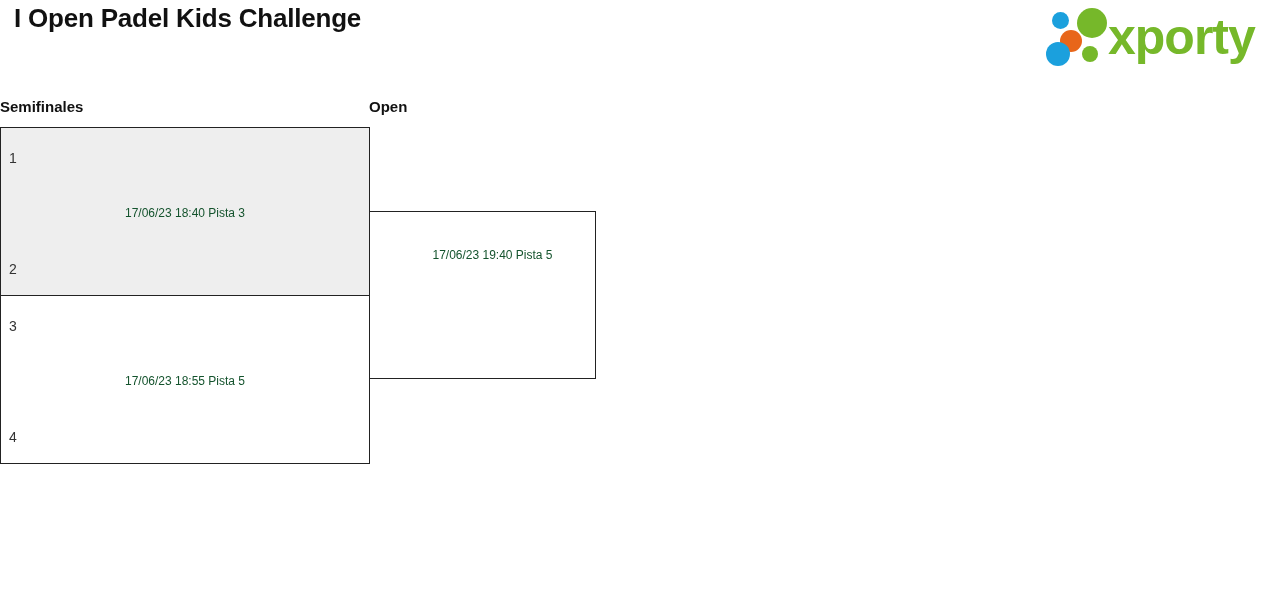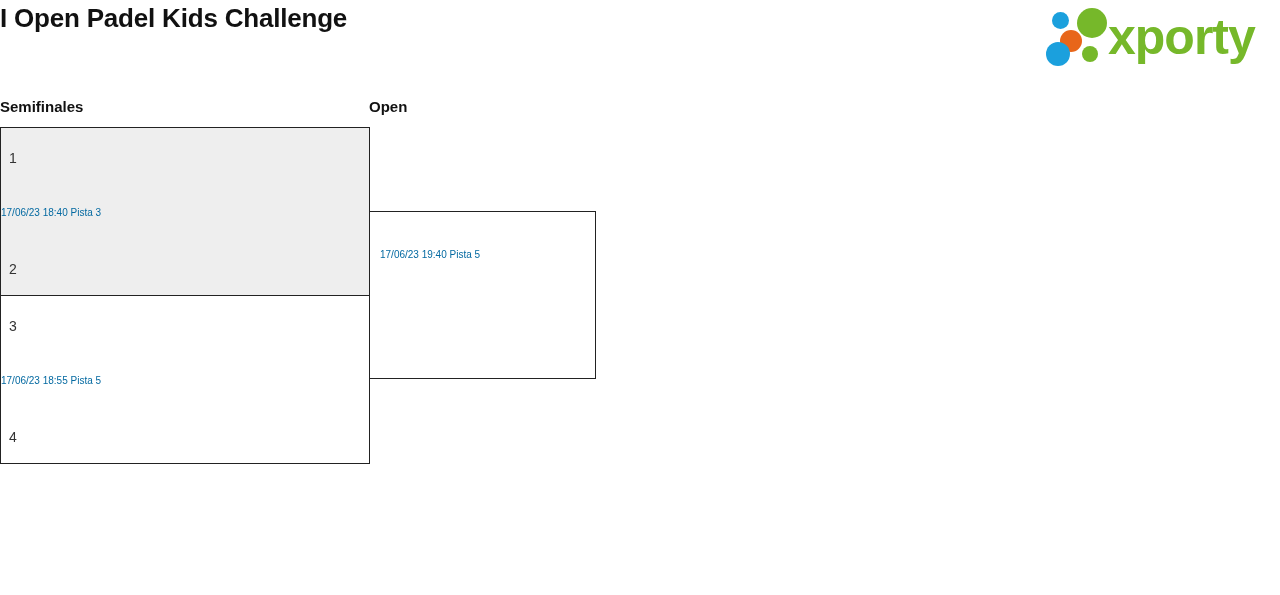--- a/index.html
+++ b/index.html
@@ -22,20 +22,21 @@
     left: 0;
     top: 0;
     width: 1280px;
     height: 80px;
   }
   .title-block {
     position: absolute;
     left: 0;
     top: 2px;
     line-height: 33px;
+    padding-left: 14px;
   }
   .title-line {
     font-size: 26px;
     font-weight: 700;
     letter-spacing: -0.2px;
     color: #111111;
     white-space: nowrap;
   }
 
   
@@ -111,23 +112,23 @@
     color: #333333;
     line-height: 16px;
   }
   .seed-top    { top: 22px; }
   .seed-bottom { top: 133px; }
 
   .match-info {
     position: absolute;
     left: 0;
     width: 100%;
-    text-align: left;
-    font-size: 10px;
-    color: #0369a1;
+    text-align: center;
+    font-size: 12px;
+    color: #14532d;
     line-height: 18px;
     white-space: nowrap;
   }
   .match-info-sf    { top: 76px; }
   .match-info-final { top: 34px; padding-left: 10px; }
 </style>
 </head>
 <body>
 
 <div class="page-header">

